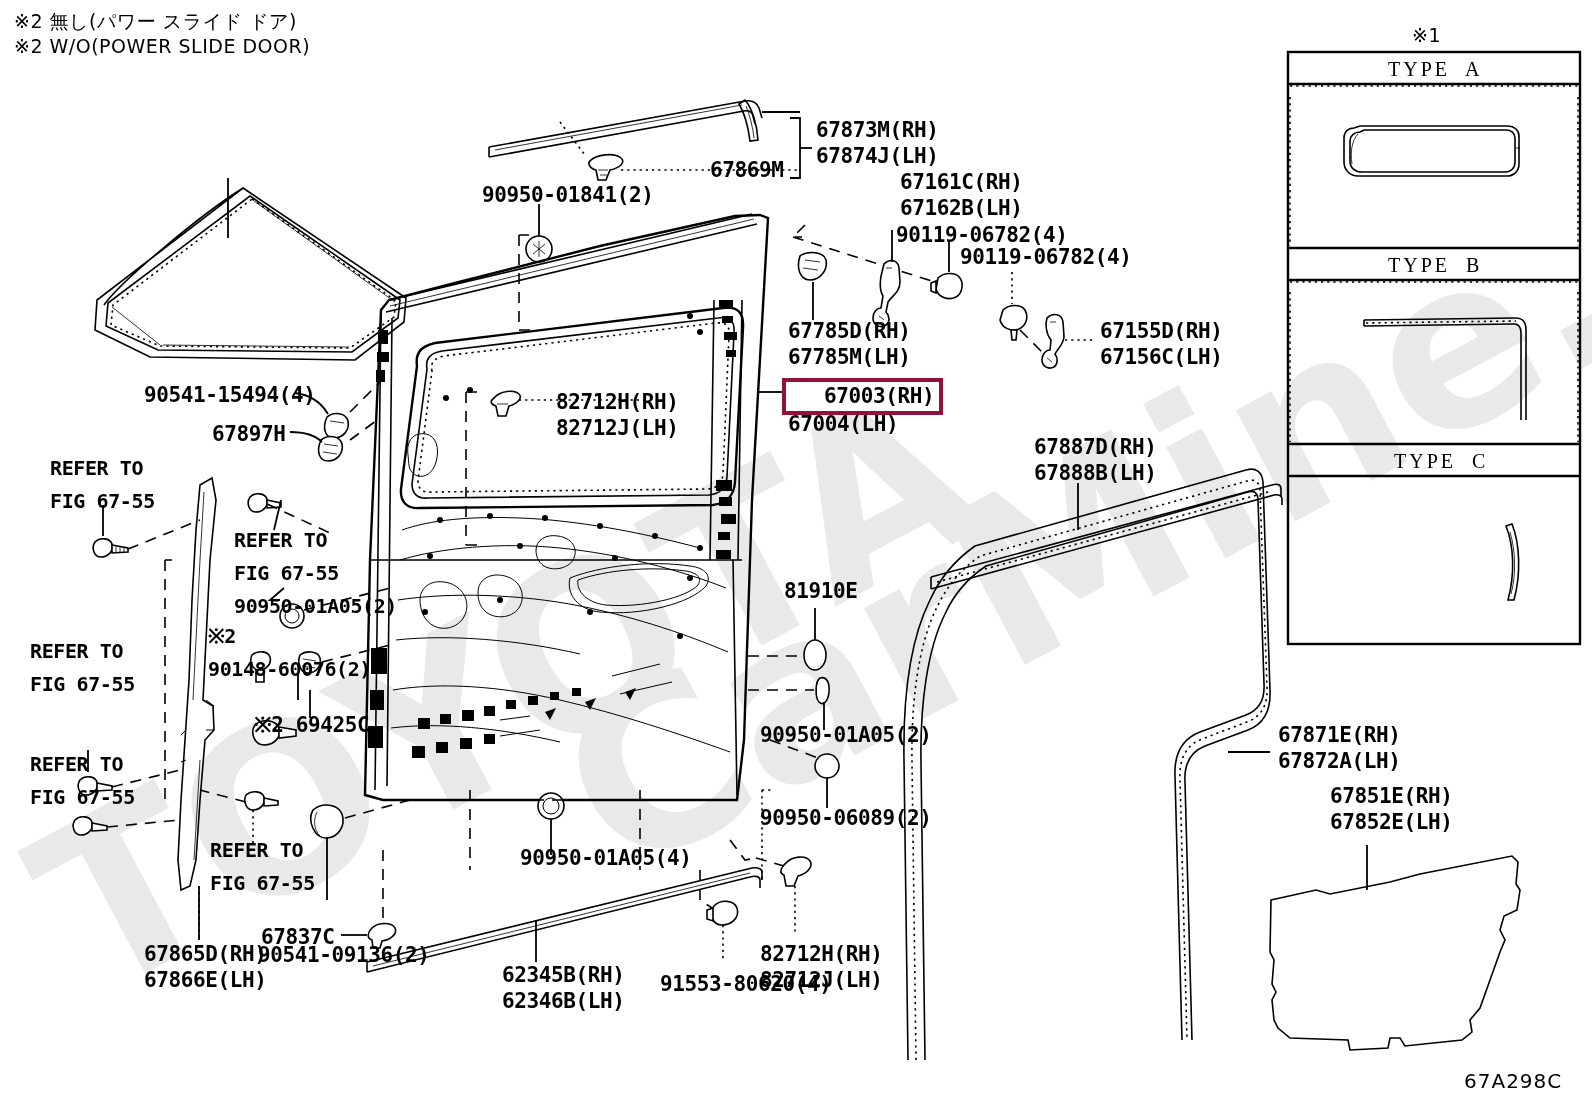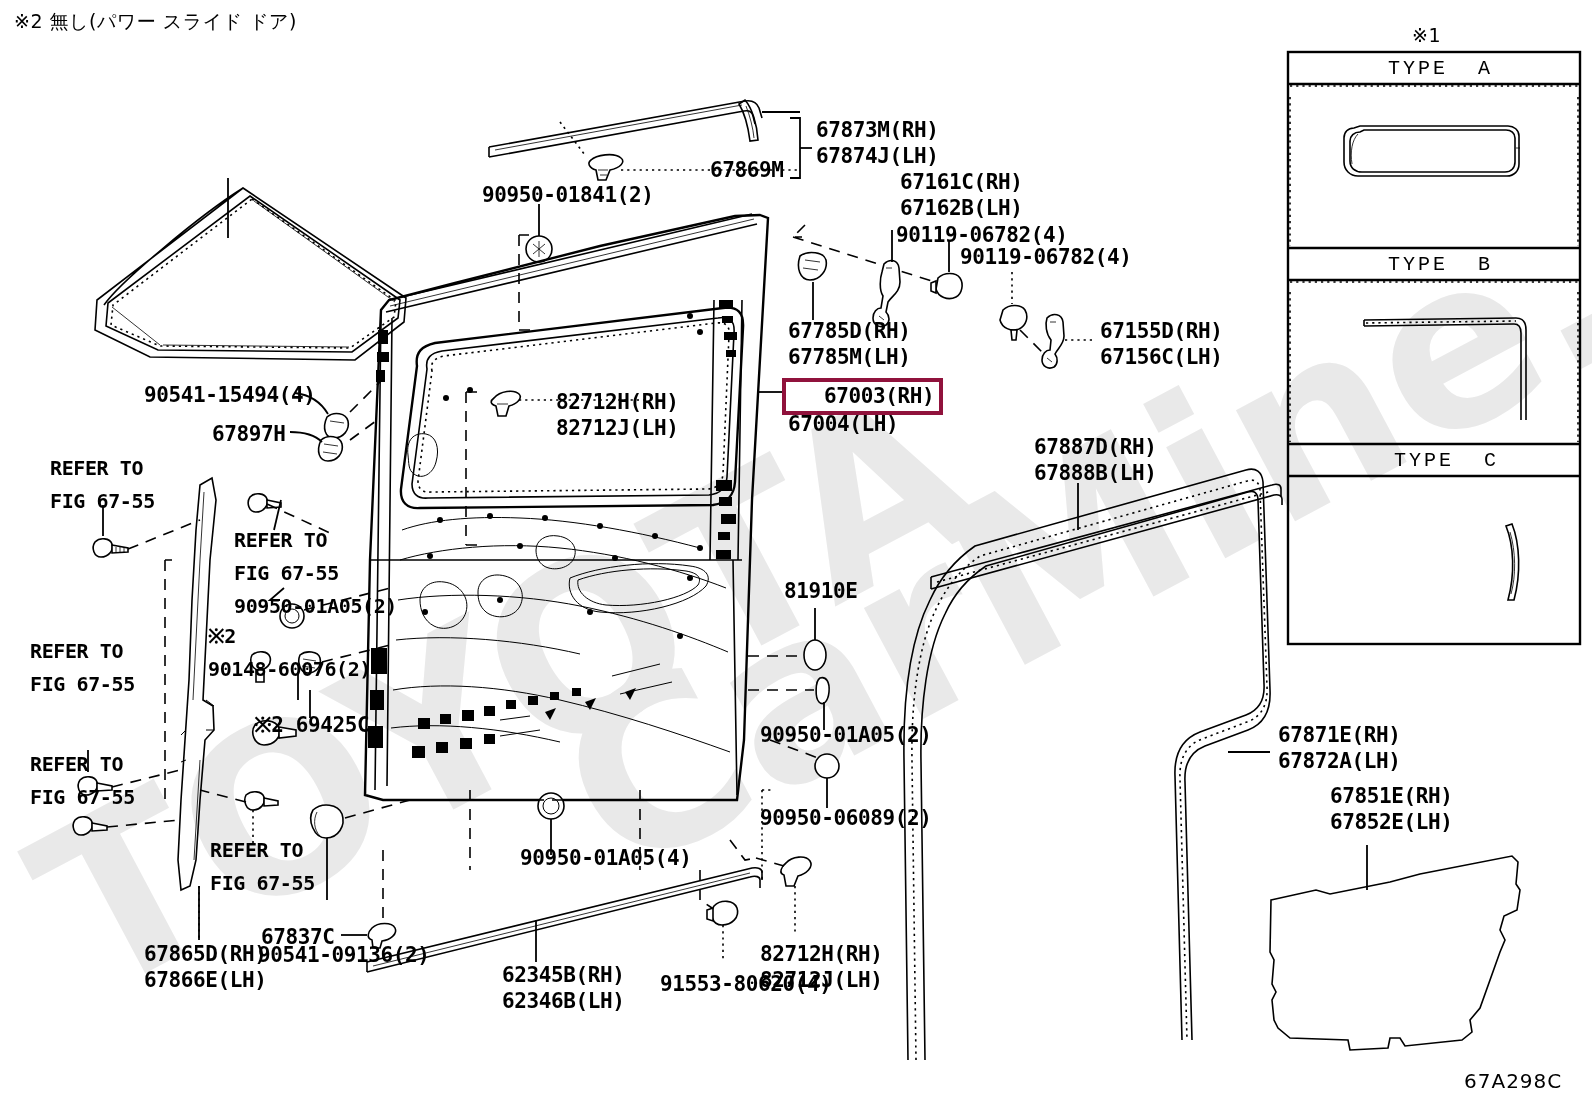--- a/index.html
+++ b/index.html
@@ -7,21 +7,21 @@
     position:relative;width:1592px;height:1099px;background:#ffffff;
     font-family:"DejaVu Sans Mono","Liberation Mono",monospace;
     overflow:hidden;
   }
   .lbl{
     position:absolute;white-space:pre;color:#000;
     font-family:"DejaVu Sans Mono","Liberation Mono",monospace;
     font-weight:bold;font-size:21px;line-height:26px;letter-spacing:-0.4px;
   }
   .lbl.note{font-family:"DejaVu Sans","Liberation Sans",sans-serif;font-weight:400;font-size:19px;letter-spacing:0.5px;}
-  .lbl.type{font-family:Liberation Mono, monospace;font-weight:400;font-size:20px;letter-spacing:3px;}
+  .lbl.type{font-family:Liberation Serif, serif;font-weight:400;font-size:20px;letter-spacing:3px;}
   .lbl.figcode{font-family:"DejaVu Sans","Liberation Sans",sans-serif;font-weight:400;font-size:20px;letter-spacing:1px;}
   .lbl.ref{font-size:20px;line-height:33px;}
 
   .hl{
     position:absolute;border:4px solid #90123c;background:#fff;
     padding:1px 5px 2px 6px;box-sizing:border-box;
   }
   .hl .lbl{position:static;margin-left:32px;}
 
   #art{position:absolute;left:0;top:0;}
@@ -447,20 +447,21 @@
       </g>
 
       <g>
         <path class="s" d="M1512,524 C1520,544 1521,574 1514,600 L1508,600 C1515,574 1514,546 1506,526 Z"></path>
         <path class="hair" d="M1510,532 C1516,552 1516,576 1511,594"></path>
       </g>
     </g>
   </svg>
 
   <div class="lbl note" style="left:14px;top:8px;">※2 無し(パワー スライド ドア)</div>
+  <div class="lbl note" style="left:14px;top:33px;">※2 W/O(POWER SLIDE DOOR)</div>
 
   <div class="lbl" style="left:482px;top:182px;">90950-01841(2)</div>
   <div class="lbl" style="left:710px;top:157px;">67869M</div>
   <div class="lbl" style="left:816px;top:117px;">67873M(RH)
 67874J(LH)</div>
   <div class="lbl" style="left:856px;top:169px;margin-left:44px;">67161C(RH)
 67162B(LH)</div>
   <div class="lbl" style="left:896px;top:222px;">90119-06782(4)</div>
   <div class="lbl" style="left:960px;top:244px;">90119-06782(4)</div>
   <div class="lbl" style="left:788px;top:318px;">67785D(RH)

